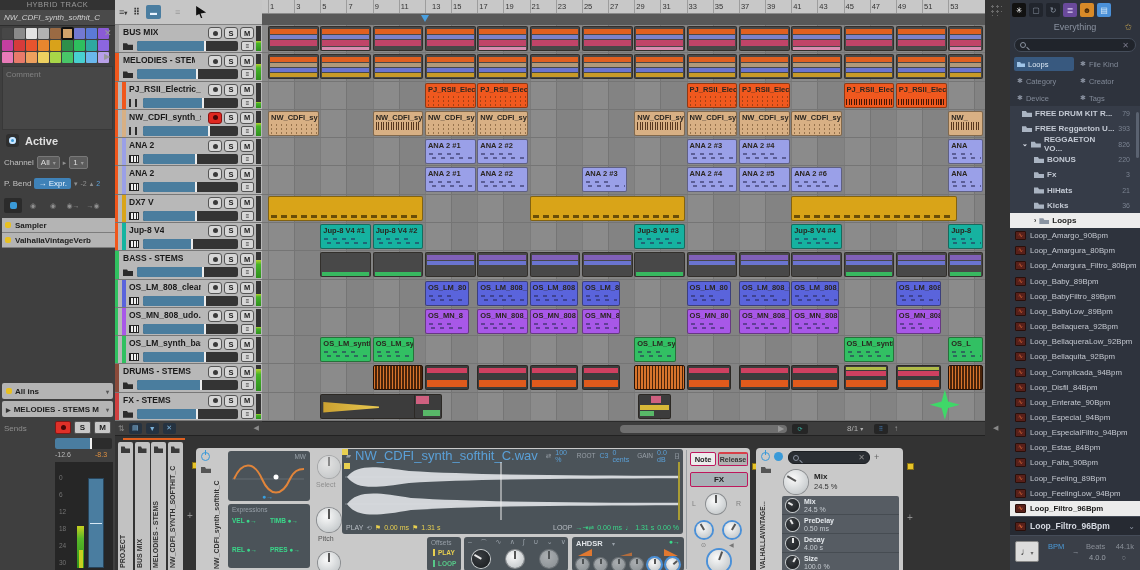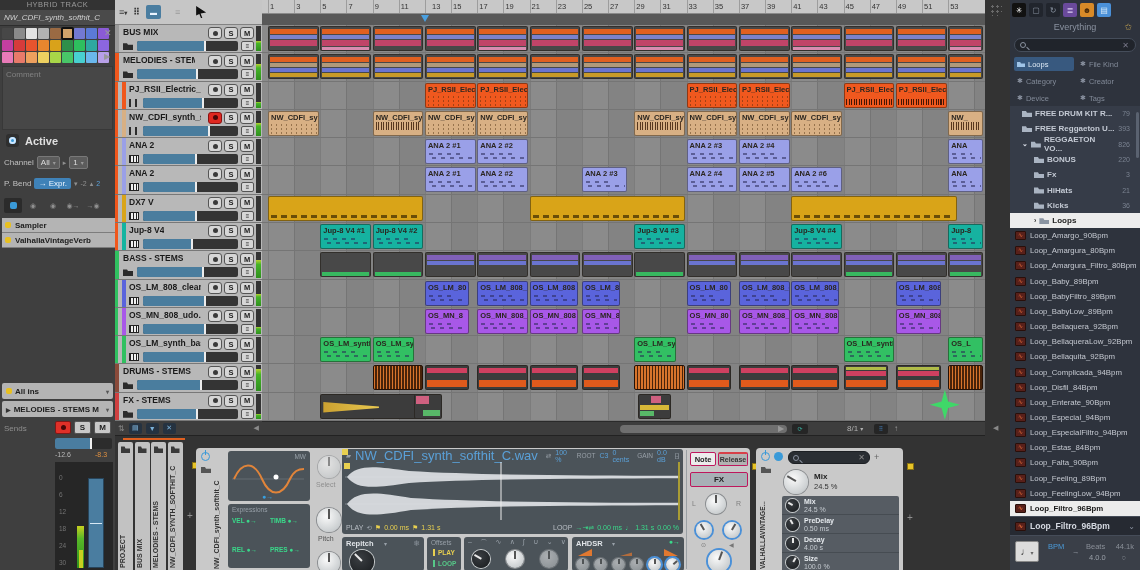--- a/index.html
+++ b/index.html
@@ -1262,28 +1262,20 @@
           <span class="sp"></span>
           <span style="color:#b8bec4;">LOOP</span>
           <span class="grn">→⇥⇌</span>
           <span class="grn">0.00 ms</span>
           <span class="grn">♩</span>
           <span class="grn">1.31 s</span>
           <span class="grn">0.00 %</span>
         </div>
       </div>
 
-      <div class="dpanel" style="left:146px;top:89px;width:82px;height:34px;">
-        <span style="position:absolute;left:4px;top:2px;color:#e0e4e8;font-size:7.5px;font-weight:bold;">Repitch</span>
-        <span style="position:absolute;left:42px;top:3px;color:#98a0a8;font-size:6px;">▾</span>
-        <span style="position:absolute;right:4px;top:2px;color:#8a929a;font-size:8px;">❄</span>
-        <div class="kn dark" style="left:8px;top:13px;width:24px;height:24px;">
-            <i style="transform:rotate(-45deg);"></i>
-          </div>
-      </div>
 
       <div class="dpanel" style="left:231px;top:89px;width:34px;height:34px;">
         <span class="dpt" style="position:absolute;left:4px;top:2px;">Offsets</span>
         <span style="position:absolute;left:6px;top:12px;color:#e8d050;font-size:6.5px;font-weight:bold;border-left:2px solid #e8d050;padding-left:3px;">PLAY</span>
         <span style="position:absolute;left:6px;top:23px;color:#56c888;font-size:6.5px;font-weight:bold;border-left:2px solid #56c888;padding-left:3px;">LOOP</span>
       </div>
 
       <div class="dpanel" style="left:268px;top:89px;width:104px;height:34px;">
         <div style="position:absolute;left:4px;top:1px;right:2px;display:flex;justify-content:space-between;color:#9aa2aa;font-size:7px;">
           <span>–</span>

